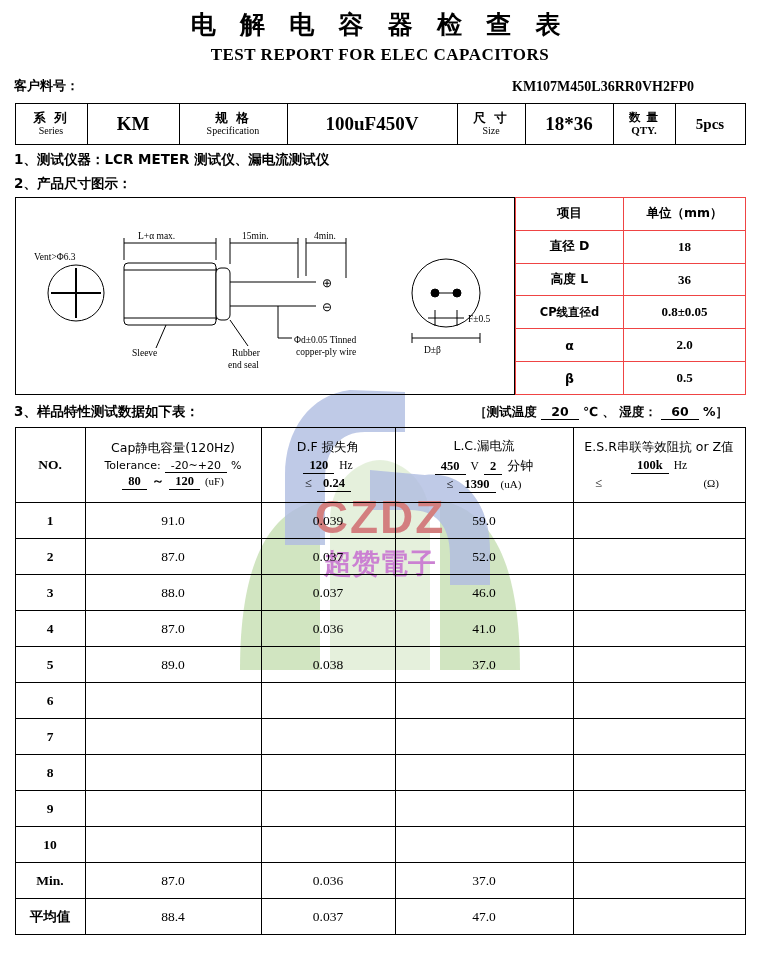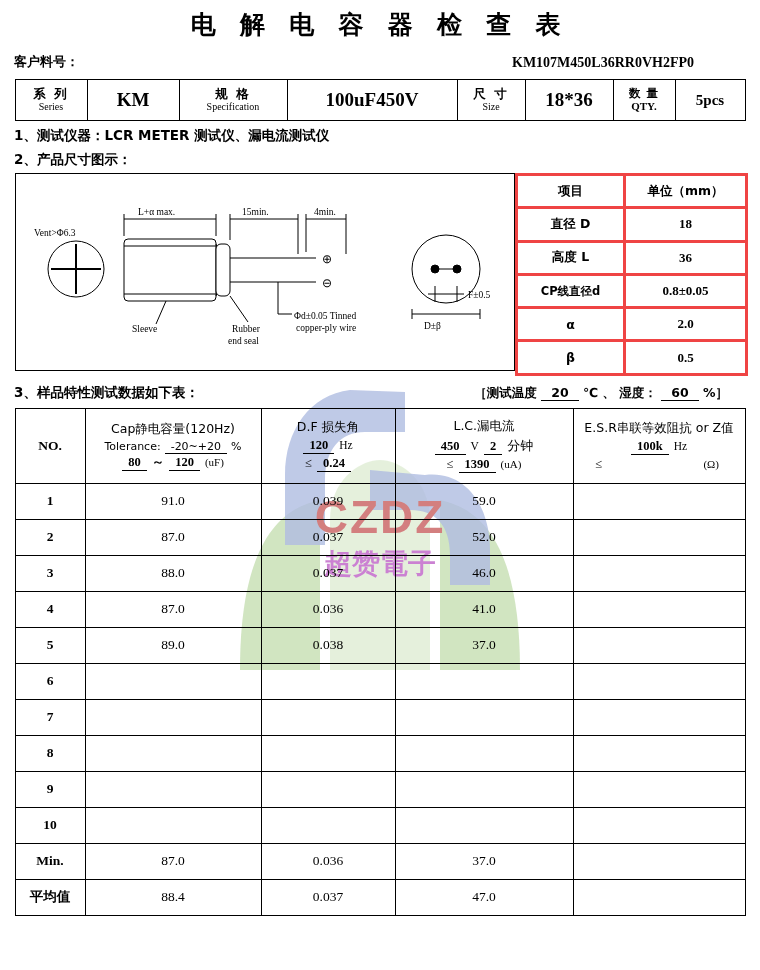--- a/index.html
+++ b/index.html
@@ -113,21 +113,21 @@
     position:relative;
     height:198px;
     box-sizing:border-box;
   }
   .dim-table{
     width:230px;
     table-layout:fixed;
     border-collapse:collapse;
   }
   .dim-table td{
-    border:3px solid #ef4444;
+    border:1px solid #ef4444;
     height:28.3px;
     text-align:center;
     font-family:"DejaVu Sans", sans-serif;
     font-size:12.5px;
     font-weight:bold;
   }
   .dim-table td.val{font-family:"Liberation Serif", serif;font-size:13px;}
   .dim-table td.small{font-size:11.5px;}
 
   
@@ -187,20 +187,21 @@
         <path d="M225 105 C265 100 290 135 290 180 L290 215 L250 215 L250 185 C250 155 235 140 210 140 L170 140 L170 100 Z"></path>
       </g>
     </svg>
     <div class="wm-text">CZDZ</div>
     <div class="wm-text2">超赞電子</div>
   </div>
 
   <div class="content">
 
     <div class="title-cn">电 解 电 容 器 检 查 表</div>
+    <div class="title-en">TEST REPORT FOR ELEC CAPACITORS</div>
 
     <div class="cust-row">
       <span class="cust-label">客户料号：</span>
       <span class="cust-value">KM107M450L36RR0VH2FP0</span>
     </div>
 
     <table class="spec">
       <colgroup>
         <col style="width:72px">
           <col style="width:92px">

